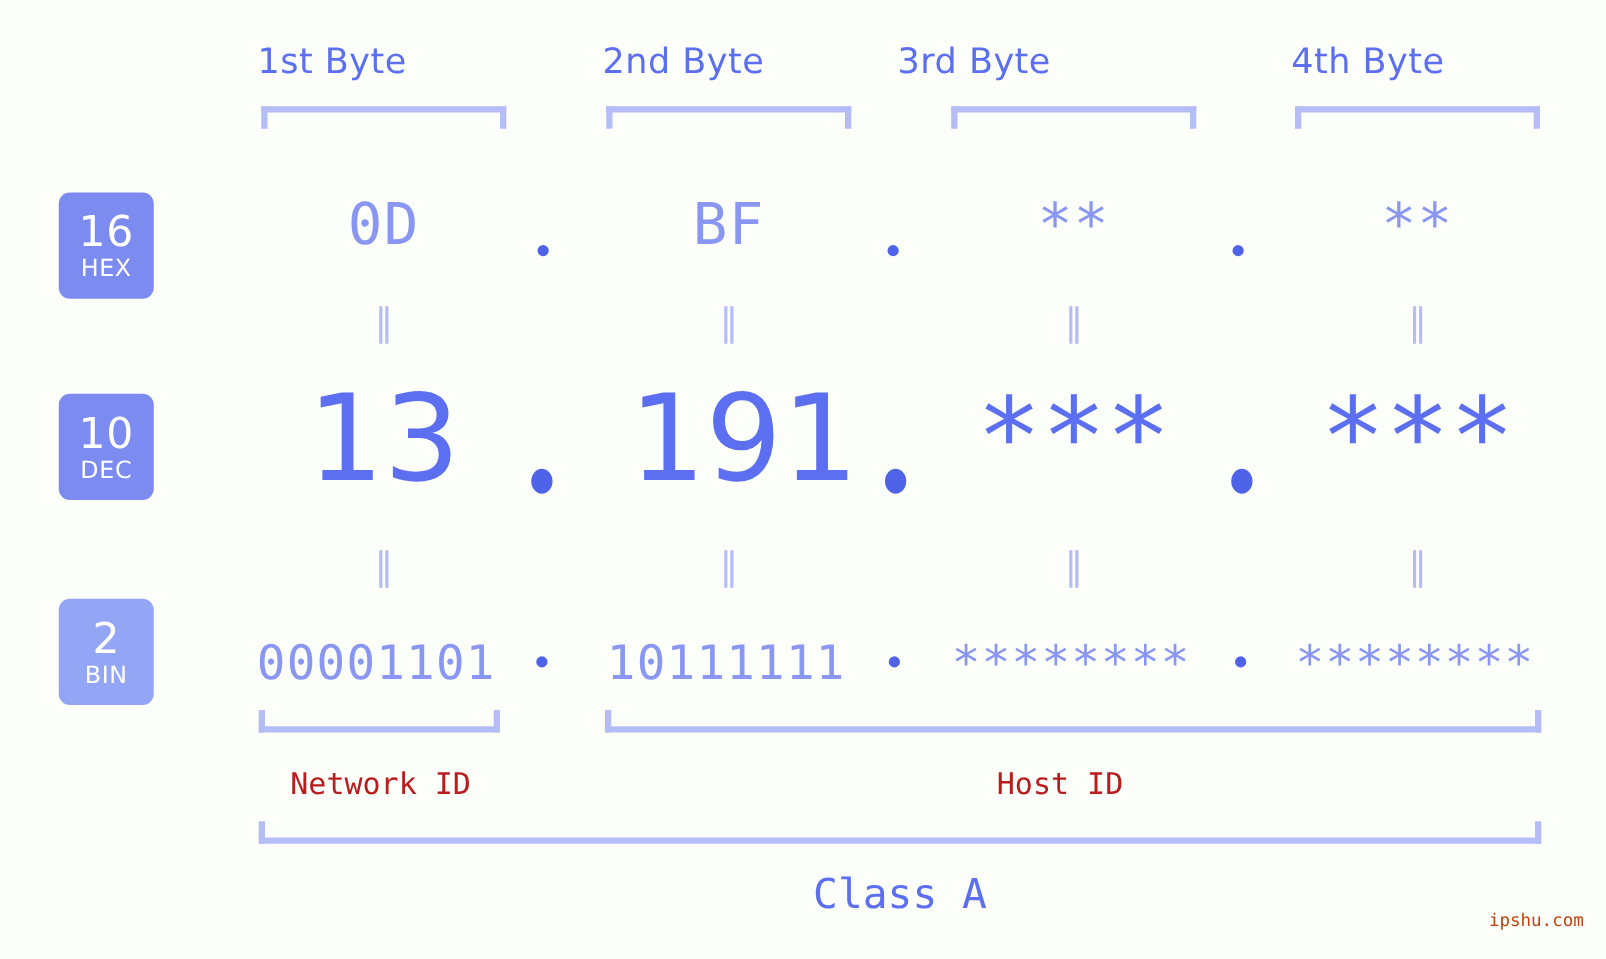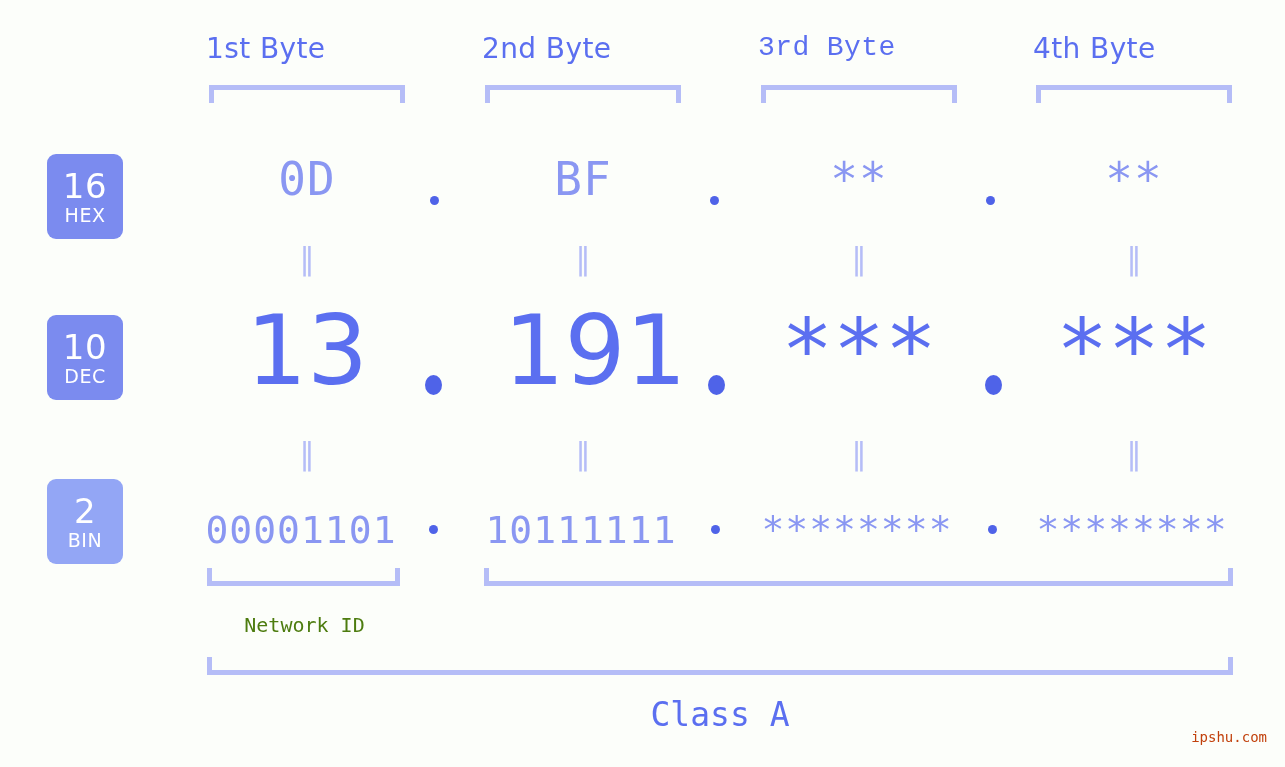--- a/index.html
+++ b/index.html
@@ -132,22 +132,22 @@
     line-height: 1;
     text-align: center;
     letter-spacing: 0;
   }
 
   
   .id-label {
     position: absolute;
     text-align: center;
     font-family: "DejaVu Sans Mono", monospace;
-    font-size: 20px;
-    color: #4d7c0f;
+    font-size: 24px;
+    color: #b91c1c;
     white-space: nowrap;
   }
   .class-label {
     position: absolute;
     text-align: center;
     font-family: "DejaVu Sans Mono", monospace;
     font-size: 33px;
     color: #5b6ff0;
     white-space: nowrap;
   }
@@ -163,21 +163,21 @@
     white-space: nowrap;
   }
 </style>
 </head>
 <body>
 
 <div id="stage">
 
   <div class="byte-label" style="left:206px; width:200px;">1st Byte</div>
   <div class="byte-label" style="left:482px; width:200px;">2nd Byte</div>
-  <div class="byte-label" style="left:758px; width:200px;font-family:Liberation Mono, monospace;">3rd Byte</div>
+  <div class="byte-label" style="left:718px; width:200px;">3rd Byte</div>
   <div class="byte-label" style="left:1033px; width:200px;">4th Byte</div>
 
   <div class="bracket bracket-down" style="left:209px; top:85px; width:196px;"></div>
   <div class="bracket bracket-down" style="left:485px; top:85px; width:196px;"></div>
   <div class="bracket bracket-down" style="left:761px; top:85px; width:196px;"></div>
   <div class="bracket bracket-down" style="left:1036px; top:85px; width:196px;"></div>
 
   <div class="badge" style="top:154px; height:85px; background:#7b8bef;">
     <span class="num">16</span>
     <span class="nm">HEX</span>
@@ -222,19 +222,20 @@
   <div class="cell bin-cell" style="left:481px; width:200px;">10111111</div>
   <div class="dot dot-bin" style="left:711px;"></div>
   <div class="cell bin-cell" style="left:757px; width:200px;">********</div>
   <div class="dot dot-bin" style="left:988px;"></div>
   <div class="cell bin-cell" style="left:1032px; width:200px;">********</div>
 
   <div class="bracket bracket-up" style="left:207px; top:568px; width:193px;"></div>
   <div class="bracket bracket-up" style="left:484px; top:568px; width:749px;"></div>
 
   <div class="id-label" style="left:208px; top:613px; width:193px;">Network ID</div>
+  <div class="id-label" style="left:484px; top:613px; width:728px;">Host ID</div>
 
   <div class="bracket bracket-up" style="left:207px; top:657px; width:1026px;"></div>
   <div class="class-label" style="left:207px; top:695px; width:1026px;">Class A</div>
 
   <div class="watermark">ipshu.com</div>
 
 </div>
 
 </body></html>

